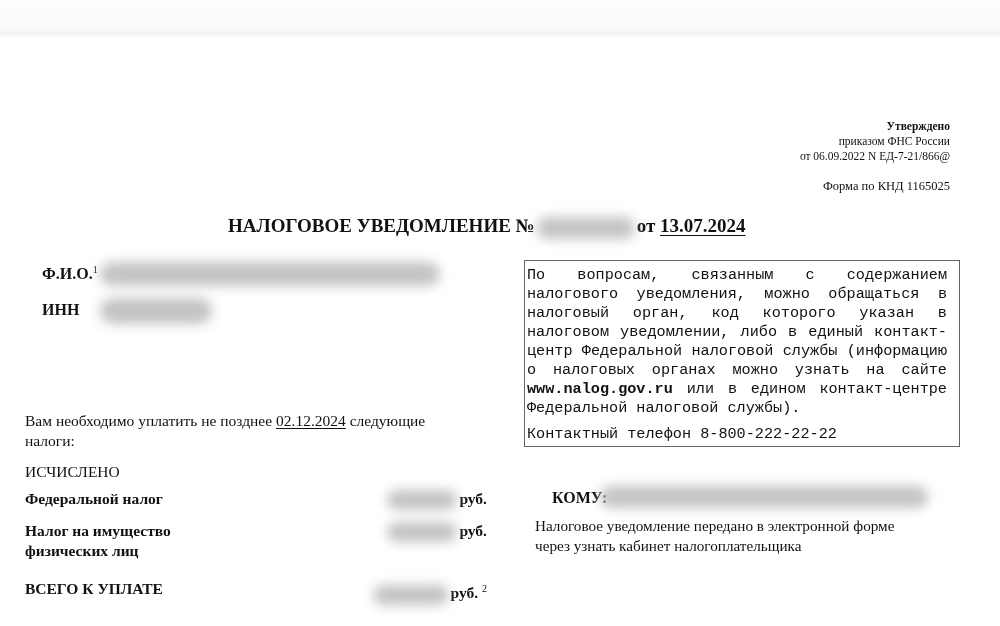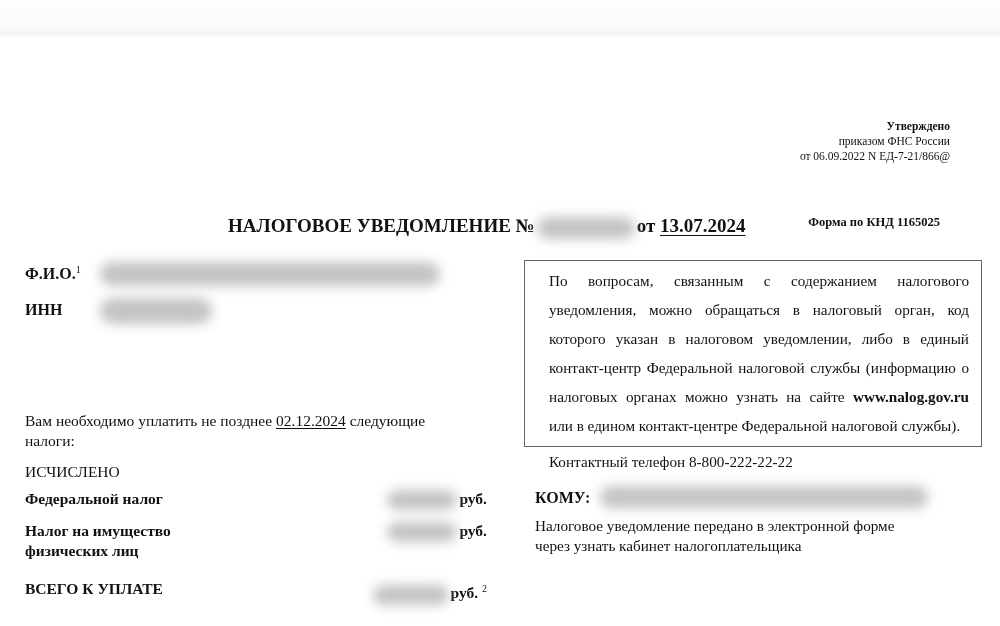--- a/index.html
+++ b/index.html
@@ -8,33 +8,33 @@
     background: #ffffff; color: #111;
     font-family: "Liberation Serif", "DejaVu Serif", serif;
   }
   .topband {
     position: absolute; left: 0; top: 0; width: 1000px; height: 38px;
     background: linear-gradient(#fdfdfe 0%, #fbfbfc 75%, #f4f4f5 88%, #ffffff 100%);
   }
   .abs { position: absolute; }
   .approved { right: 50px; top: 119px; text-align: right; font-size: 11.5px; line-height: 15px; margin-left: 45px; }
   .approved .b { font-weight: bold; }
-  .knd { right: 60px; top: 179px; font-size: 12.5px; font-weight: bold; margin-top: 36px; }
+  .knd { right: 50px; top: 179px; font-size: 12.5px; font-weight: normal; }
   .title { left: 228px; top: 215px; font-size: 19px; font-weight: bold; white-space: nowrap; }
   .title .u { text-decoration: underline; text-decoration-thickness: 1px; text-underline-offset: 3px; }
   .blur {
     display: inline-block; background: #bdbdbd; border-radius: 20px;
     filter: blur(6px); opacity: 0.9; vertical-align: middle;
   }
-  .lbl { font-size: 16px; font-weight: bold; }
+  .lbl { font-size: 16px; font-weight: bold; margin-left: 17px; }
   .sup { font-size: 10px; vertical-align: super; font-weight: normal; }
   .infobox {
     left: 524px; top: 260px; width: 420px; height: 170px;
-    border: 1.3px solid #666; padding: 5px 12px 10px 24px;
-    font-size: 15.2px; line-height: 29px; text-align: justify;
+    border: 1.3px solid #666; padding: 5px 12px 10px 2px;
+    font-size: 15.2px; line-height: 19px; text-align: justify; font-family: Liberation Mono, monospace;
   }
   .infobox p { margin: 0; }
   .infobox .phone { margin-top: 7px; }
   .infobox b { font-weight: bold; }
   .text { font-size: 15.5px; line-height: 20px; }
   .u1 { text-decoration: underline; text-decoration-thickness: 1px; text-underline-offset: 2px; }
   .row { left: 25px; width: 462px; font-size: 15.5px; font-weight: bold; line-height: 20px; }
   .row .amt { position: absolute; right: 0; top: 0; }
   .row .amt .blur { width: 70px; height: 20px; margin-right: 2px; }
 </style>

